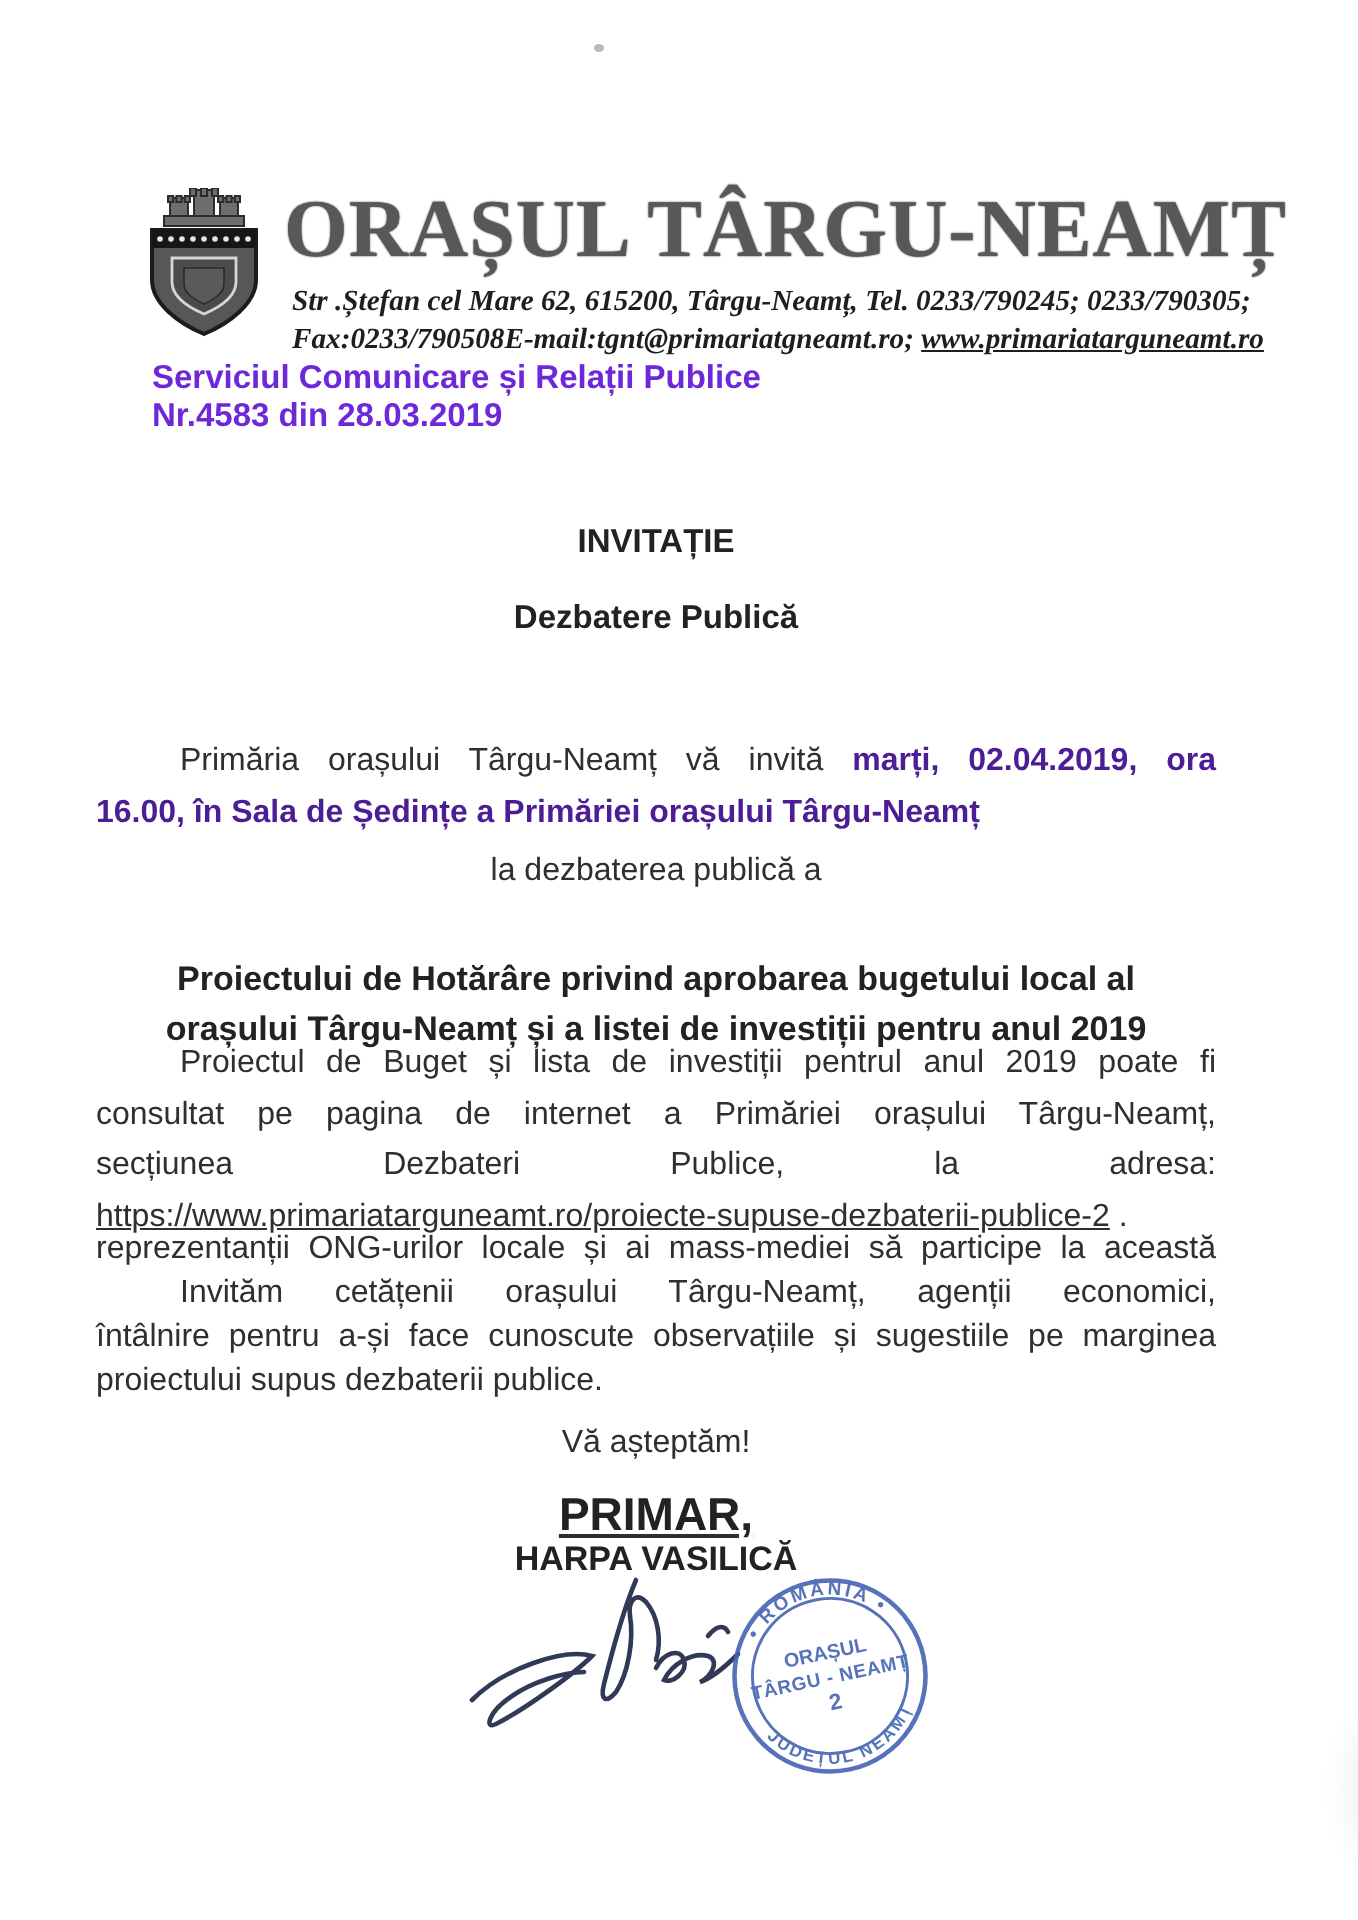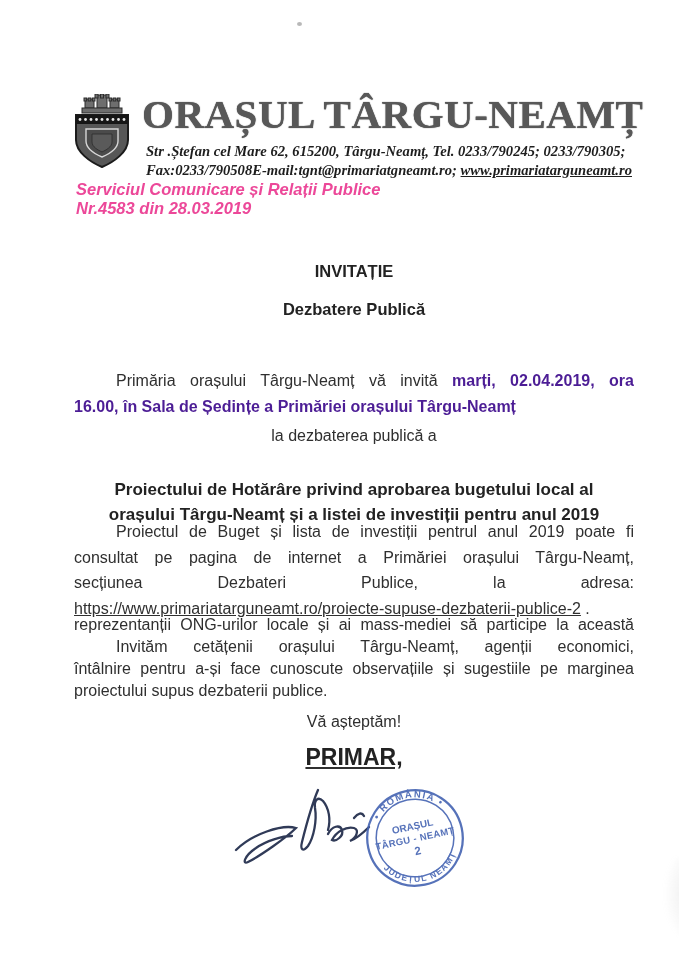--- a/index.html
+++ b/index.html
@@ -22,26 +22,26 @@
   }
   .addr {
     position:absolute; left:146px; top:142px; width:500px;
     font-family:"Liberation Serif","DejaVu Serif",serif;
     font-style:italic; font-weight:bold; font-size:14.6px; line-height:18.5px;
     color:#1e1e1e; white-space:nowrap;
   }
   .addr .u { text-decoration:underline; }
   .dept, .regnr {
     position:absolute; left:76px;
-    font-style:italic; font-weight:bold; font-size:16.5px; line-height:19px;
-    color:#ec4899; white-space:nowrap;
+    font-weight:bold; font-size:16.5px; line-height:19px;
+    color:#6d28d9; white-space:nowrap;
   }
   .dept { top:180px; } .regnr { top:199px;text-align:center; }
   
-  .para { position:absolute; left:74px; width:560px; font-size:16px; color:#2f2f2f; }
+  .para { position:absolute; left:48px; width:560px; font-size:16px; color:#2f2f2f; }
   .pline { line-height:var(--lh,25px); min-height:var(--lh,25px); }
   .pline.just { text-align:justify; text-align-last:justify; }
   .pline.indent { text-indent:42px; }
   .pline .b { font-weight:bold; color:#4c1d95; }
   .pline .u { text-decoration:underline; }
   .center .pline { text-align:center; }
   .bold .pline { font-weight:bold; color:#222; }
   .h1size { font-size:16.5px; }
   .subjsize { font-size:17px;margin-top:21px; }
   
@@ -150,20 +150,23 @@
     </div>
 
   <div class="para center" style="top:710px; --lh:24px;">
       <div class="pline">Vă așteptăm!</div>
     </div>
 
   <div class="para center bold" style="top:746px; --lh:23px; font-size:23px;text-decoration:underline;">
       <div class="pline">PRIMAR,</div>
     </div>
 
+  <div class="para center bold" style="top:768px; --lh:23px; font-size:17px;">
+      <div class="pline">HARPA VASILICĂ</div>
+    </div>
 
   <svg class="signature" viewBox="0 0 148 100" aria-hidden="true">
     <g fill="none" stroke="#25304f" stroke-width="2.3" stroke-linecap="round" opacity="0.95">
       <path d="M86,8 C80,22 74,44 70,60 C68,68 71,70 76,64 C82,55 85,38 83,26 C82,18 86,14 91,19 C97,26 99,38 96,48"></path>
       <path d="M4,68 C20,52 50,42 64,46 C54,56 28,74 16,80 C10,83 12,74 24,66 C34,59 50,54 60,54"></path>
       <path d="M96,52 C100,44 108,42 110,48 C112,54 104,60 100,58 C104,50 114,44 122,46 C128,48 124,56 118,59 C124,57 132,50 137,45"></path>
       <path d="M122,36 C126,31 130,30 132,34"></path>
     </g>
   </svg>
 

